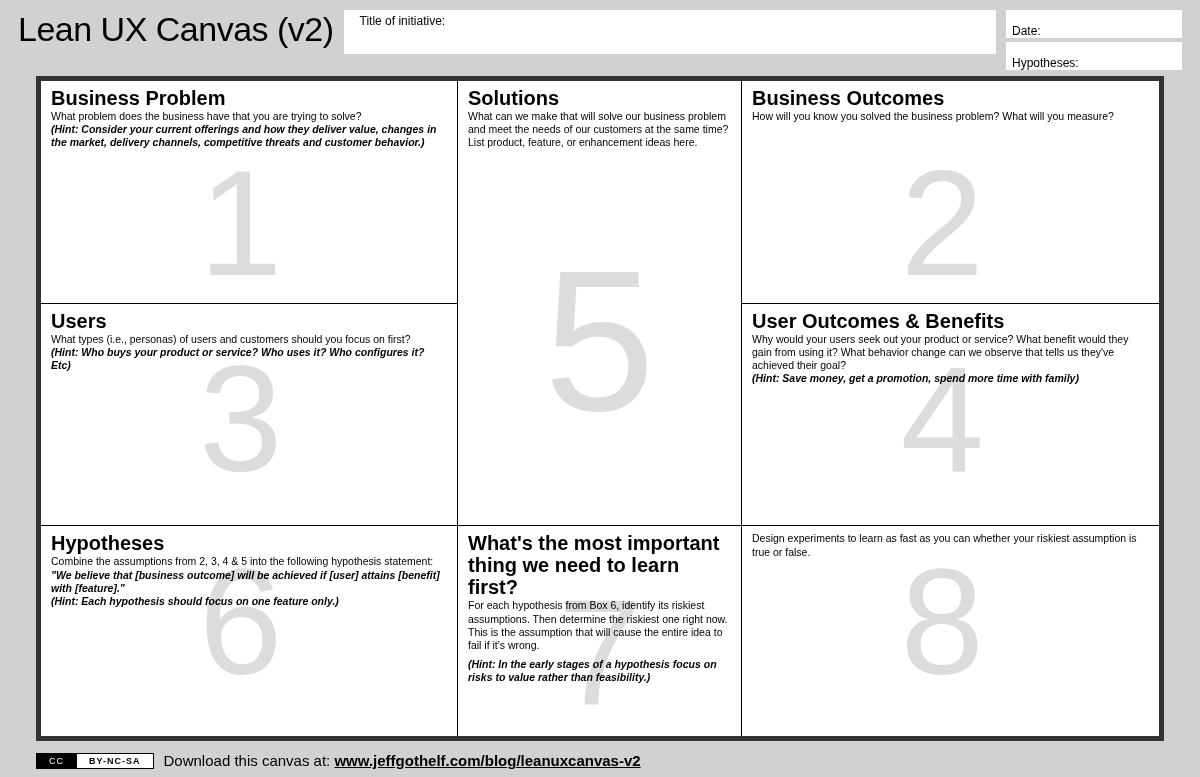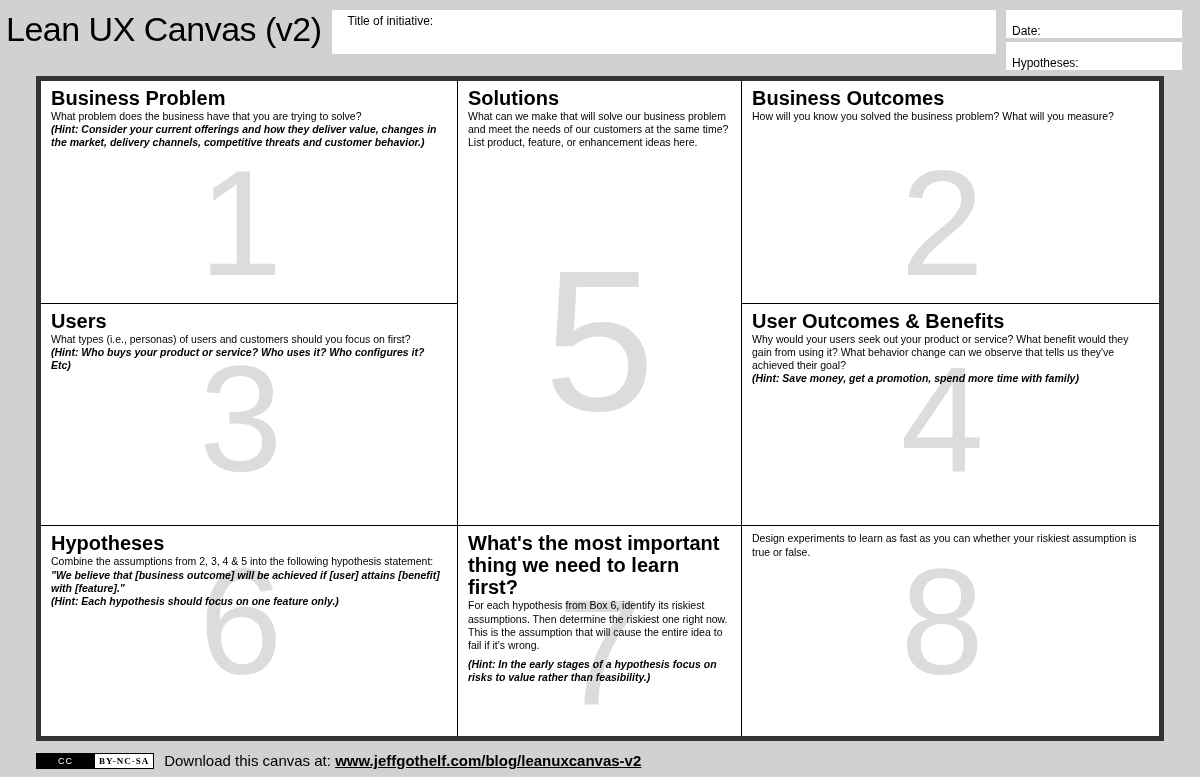--- a/index.html
+++ b/index.html
@@ -13,21 +13,21 @@
   .page {
     width: 1200px;
     height: 777px;
     position: relative;
     background: #d1d1d1;
   }
 
   
   .header {
     position: absolute;
-    left: 6px;
+    left: 18px;
     top: 6px;
     right: 18px;
     height: 54px;
     display: flex;
     align-items: flex-start;
     gap: 10px;
   }
   .header h1 {
     font-size: 34px;
     font-weight: 400;
@@ -157,31 +157,31 @@
     align-items: center;
     font-family: Arial, sans-serif;
     font-size: 9px;
     border: 1px solid #000;
     height: 16px;
     background: #fff;
   }
   .cc-badge .cc-left {
     background: #000;
     color: #fff;
-    padding: 0 21px;
+    padding: 0 12px;
     font-weight: 400;
     letter-spacing: 1px;
     border-right: 1px solid #000;
     display:flex;align-items:center;height:100%;
   }
   .cc-badge .cc-right {
-    padding: 0 4px;
+    padding: 0 12px;
     letter-spacing: 1px;
     font-weight: 700;
-    display:flex;align-items:center;height:100%;font-family:Liberation Serif, serif;
+    display:flex;align-items:center;height:100%;
   }
   .footer a { color:#000; text-decoration: underline; font-weight:700; }
 
   .spacer { display:block; height:6px; }
 </style>
 </head>
 <body>
 
 <div class="page">
 

